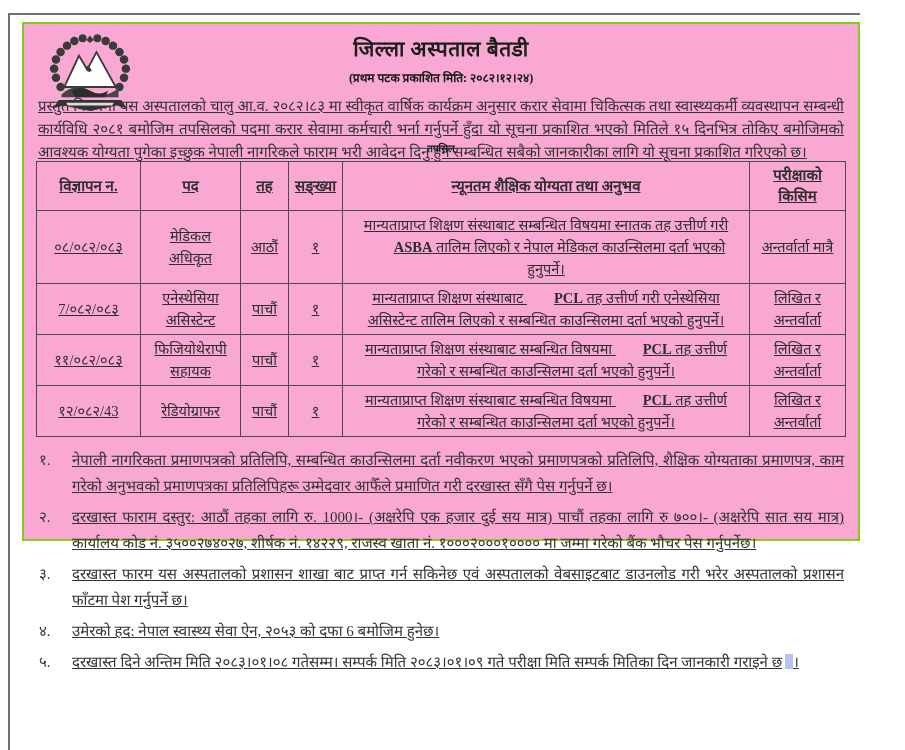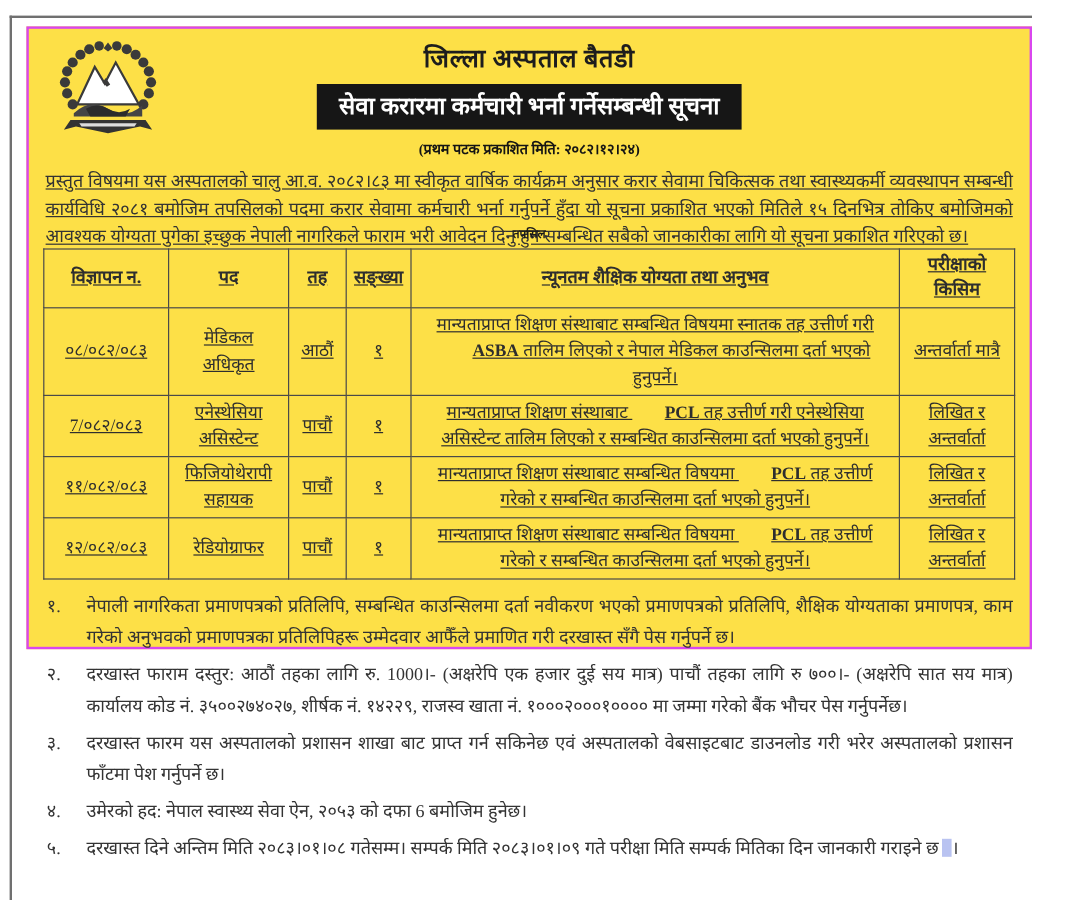--- a/index.html
+++ b/index.html
@@ -8,21 +8,21 @@
     width:905px; height:750px; position:relative;
     font-family:"Liberation Serif","DejaVu Serif",serif;
     color:#333333;
   }
   .outer-frame {
     position:absolute; left:8px; top:13px; width:852px; height:737px;
     border-top:2px solid #707070; border-left:2px solid #707070;
   }
   .sheet {
     position:absolute; left:22px; top:22px; width:838px; height:519px;
-    border:2px solid #d946ef; background:#fde047;
+    border:2px solid #84cc16; background:#f9a8d4;
     padding:4px 12px 0 12px;
   }
   .emblem { position:absolute; left:18px; top:6px; width:96px; height:92px; }
   .hospital-name {
     text-align:center; font-weight:bold; font-size:21px; color:#1d1d1d;
     margin-top:6px; letter-spacing:0.5px;
   }
   .title-wrap { text-align:center; margin-top:8px; }
   .title-bar {
     display:inline-block; background:#161616; color:#ffffff;
@@ -48,21 +48,21 @@
     border:1.6px solid #4a4a4a; padding:3px 6px; vertical-align:middle;
     text-align:center; overflow:hidden;
   }
   table.vacancy th { font-weight:bold; font-size:15px; height:44px; line-height:21px; }
   table.vacancy td { height:50px; line-height:22px; }
   td.qual { text-align:left; padding:3px 9px; }
   .latin-term { font-weight:bold;margin-left:27px; }
   .notes { margin-top:10px; font-size:15px; color:#333333; }
   .note { display:flex; margin-bottom:5px; line-height:26px; }
   .note-num { width:36px; flex:none; padding-left:3px; }
-  .note-text { flex:1; text-align:justify; padding-right:2px; }
+  .note-text { flex:1; text-align:justify; padding-right:2px;text-decoration:underline; }
   .sel-cursor {
     display:inline-block; width:8px; height:15px; background:#b9c3f1;
     vertical-align:-2px; margin-left:3px;
   }
 </style>
 </head>
 <body>
 
 <div class="outer-frame"></div>
 
@@ -93,23 +93,20 @@
       <path d="M48 38 l4 6 -3 2 -4 -4 Z" fill="#3a3a3a"></path>
       <path d="M19 70 Q34 56 50 66 Q66 76 81 63 L81 73 L19 73 Z" fill="#454545"></path>
       <path d="M30 66 Q40 60 50 66 Q60 72 70 66 L66 73 L34 73 Z" fill="#2c2c2c"></path>
       <path d="M16 76 L84 76 L90 85 L79 82 L50 88 L21 82 L10 85 Z" fill="#333333"></path>
       <path d="M24 79 L76 79 L74 82 L26 82 Z" fill="#dddddd"></path>
     </svg>
   </div>
 
   <div class="hospital-name">जिल्ला अस्पताल बैतडी</div>
 
-  <div class="title-wrap">
-    <span class="title-bar">सेवा करारमा कर्मचारी भर्ना गर्नेसम्बन्धी सूचना</span>
-  </div>
 
   <div class="date-line">(प्रथम पटक प्रकाशित मिति: २०८२।१२।२४)</div>
 
   <p class="intro">प्रस्तुत विषयमा यस अस्पतालको चालु आ.व. २०८२।८३ मा स्वीकृत वार्षिक कार्यक्रम अनुसार करार सेवामा चिकित्सक तथा स्वास्थ्यकर्मी व्यवस्थापन सम्बन्धी कार्यविधि २०८१ बमोजिम तपसिलको पदमा करार सेवामा कर्मचारी भर्ना गर्नुपर्ने हुँदा यो सूचना प्रकाशित भएको मितिले १५ दिनभित्र तोकिए बमोजिमको आवश्यक योग्यता पुगेका इच्छुक नेपाली नागरिकले फाराम भरी आवेदन दिनु हुन सम्बन्धित सबैको जानकारीका लागि यो सूचना प्रकाशित गरिएको छ।</p>
 
   <div class="tapasil">तपसिल</div>
 
   <table class="vacancy">
     <colgroup>
       <col style="width:104px">
@@ -148,21 +145,21 @@
       </tr>
       <tr>
         <td>११/०८२/०८३</td>
         <td>फिजियोथेरापी सहायक</td>
         <td>पाचौं</td>
         <td>१</td>
         <td class="qual"><span>मान्यताप्राप्त शिक्षण संस्थाबाट सम्बन्धित विषयमा </span><span class="latin-term">PCL</span><span> तह उत्तीर्ण गरेको र सम्बन्धित काउन्सिलमा दर्ता भएको हुनुपर्ने।</span></td>
         <td>लिखित र अन्तर्वार्ता</td>
       </tr>
       <tr>
-        <td>१२/०८२/०८३</td>
+        <td>१२/०८२/43</td>
         <td>रेडियोग्राफर</td>
         <td>पाचौं</td>
         <td>१</td>
         <td class="qual"><span>मान्यताप्राप्त शिक्षण संस्थाबाट सम्बन्धित विषयमा </span><span class="latin-term">PCL</span><span> तह उत्तीर्ण गरेको र सम्बन्धित काउन्सिलमा दर्ता भएको हुनुपर्ने।</span></td>
         <td>लिखित र अन्तर्वार्ता</td>
       </tr>
     </tbody>
   </table>
 
   <div class="notes">

